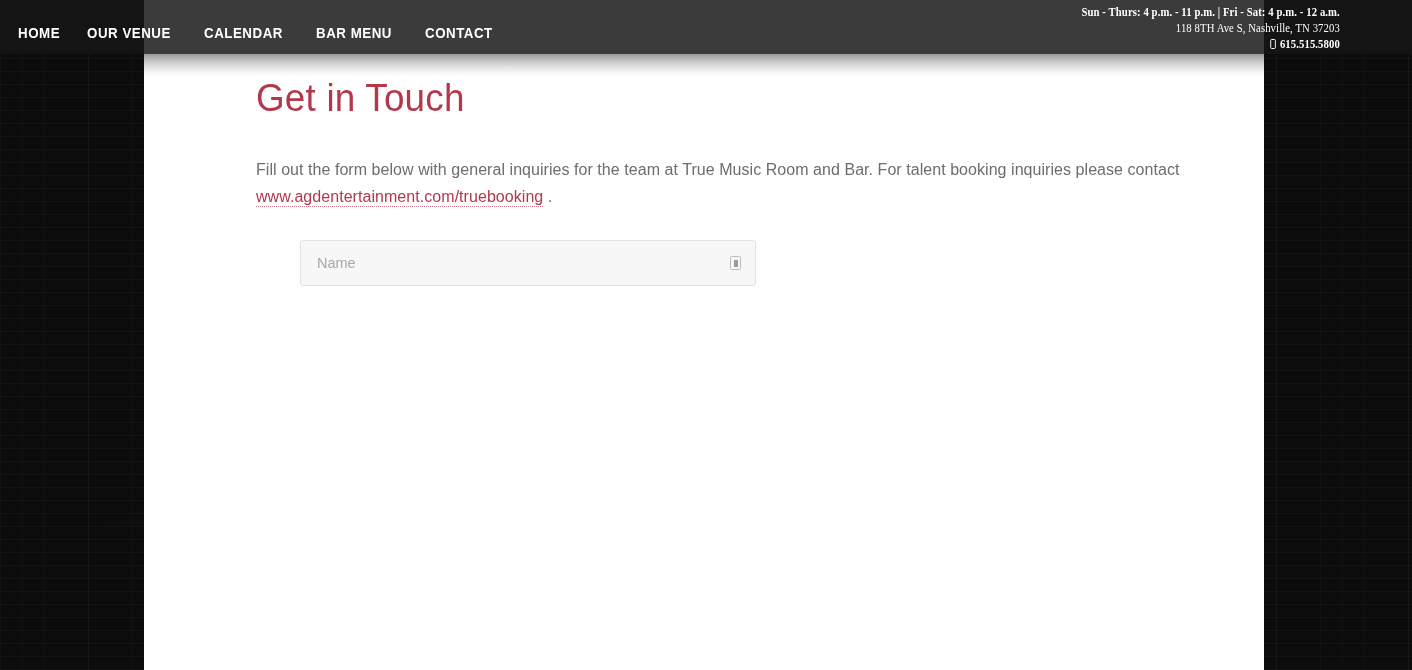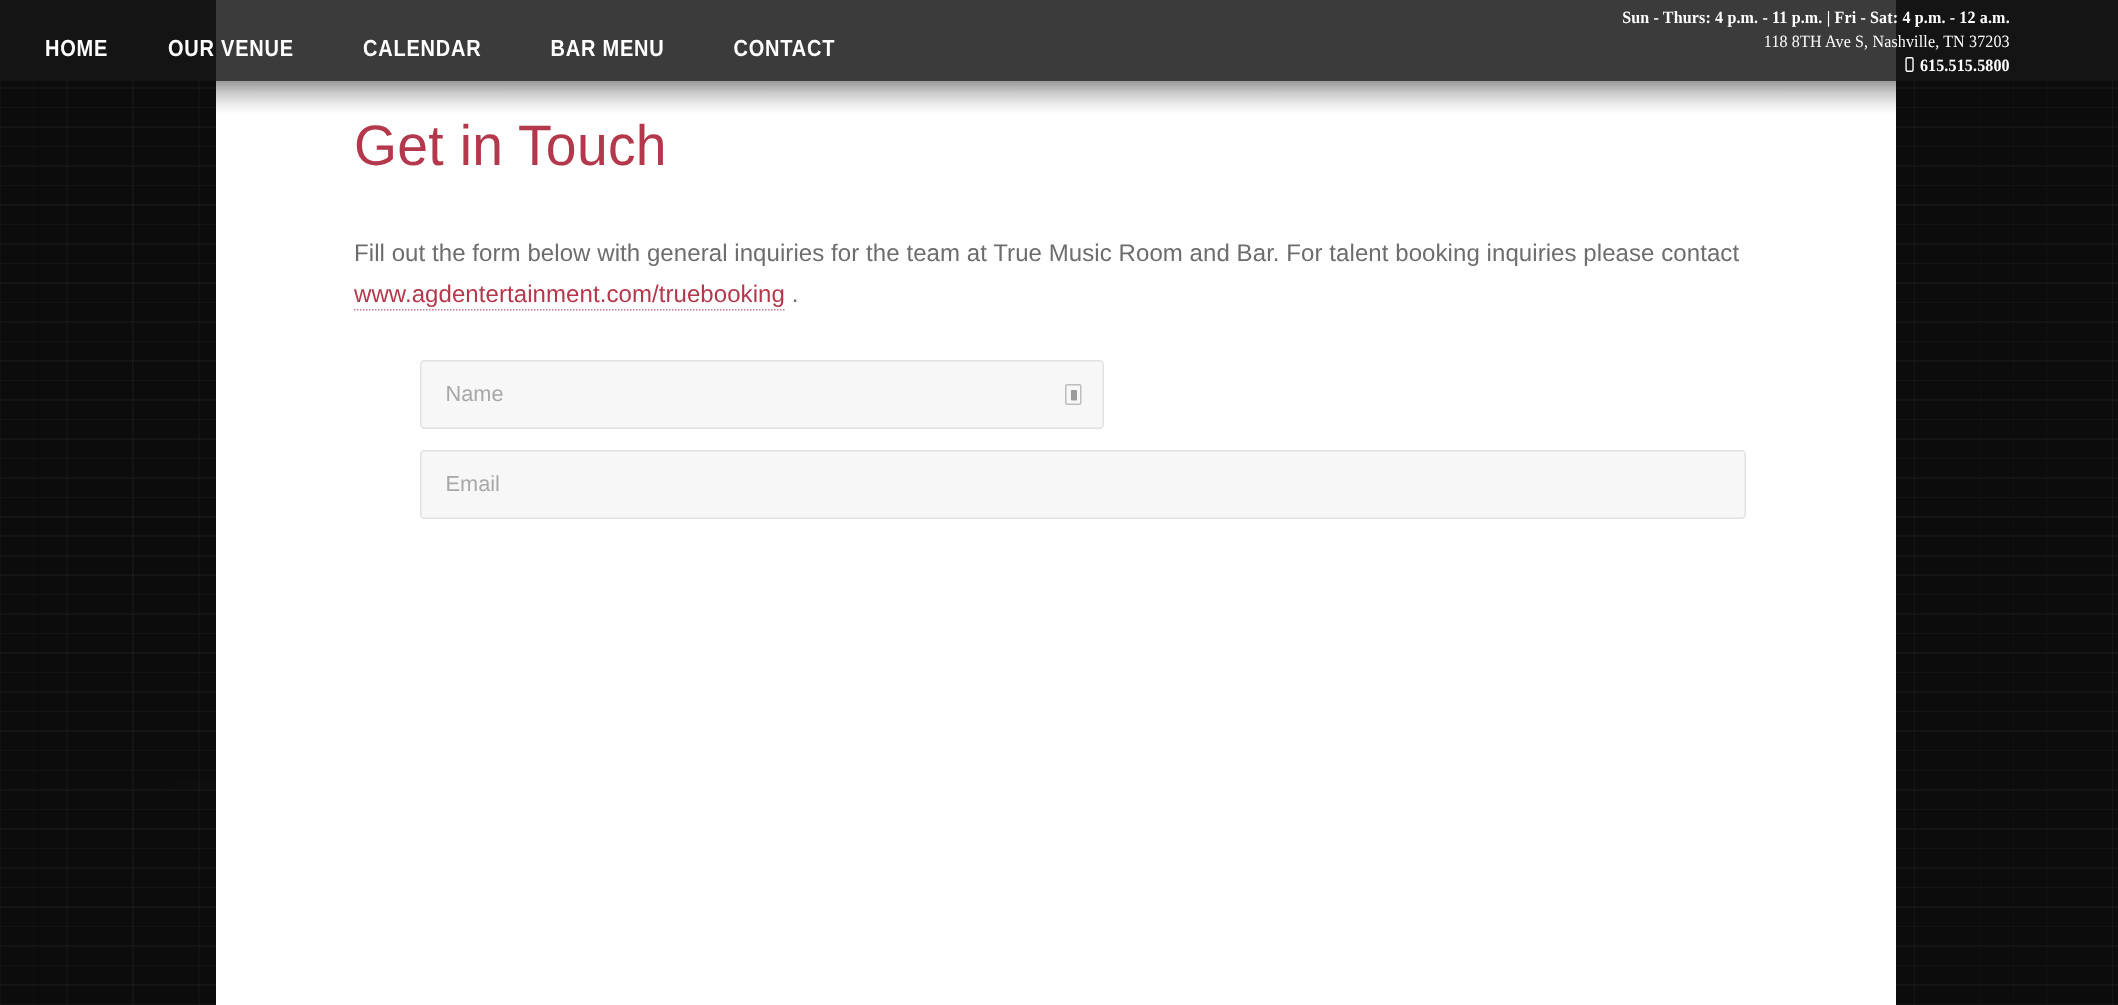--- a/index.html
+++ b/index.html
@@ -77,22 +77,22 @@
     position: absolute;
     left: 1264px; top: 0; width: 148px; height: 54px;
     background: #151414;
   }
   #nav-links {
     position: absolute;
     left: 0; top: 0;
     height: 66px;
     display: flex;
     align-items: center;
-    padding-left: 30px;
-    gap: 33px;
+    padding-left: 18px;
+    gap: 20px;
   }
   .nav-link {
     color: #ffffff;
     font-family: "Liberation Sans Narrow", "Liberation Sans", sans-serif;
     font-size: 15.5px;
     font-weight: bold;
     letter-spacing: 0.6px;
     text-transform: uppercase;
     text-decoration: none;
     white-space: nowrap;
@@ -122,21 +122,21 @@
     width: 6px; height: 10px;
     border: 1.4px solid #ffffff;
     border-radius: 1.5px;
     vertical-align: -1px;
     margin-right: 4px;
   }
 
   
   #main {
     position: absolute;
-    left: 92px; top: 76px;
+    left: 112px; top: 76px;
     width: 928px;
   }
   #page-title {
     color: #b4384b;
     font-family: "Liberation Sans", sans-serif;
     font-weight: 300;
     font-size: 38px;
     line-height: 44px;
     letter-spacing: 0.2px;
     margin: 0 0 36px 0;
@@ -245,25 +245,20 @@
 
       <form id="contact-form">
 
         <div class="form-row">
           <div class="field-wrap half">
             <input class="fld" id="field-name" type="text" placeholder="Name" style="">
             <span id="name-autofill-icon"></span>
           </div>
         </div>
 
-        <div class="form-row">
-          <div class="field-wrap">
-            <input class="fld" id="field-email" type="text" placeholder="Email" style="">
-          </div>
-        </div>
 
 
 
       </form>
     </div>
   </div>
 
   <div id="navbar">
     <div id="nav-bg-dark-left"></div>
     <div id="nav-bg-light"></div>

